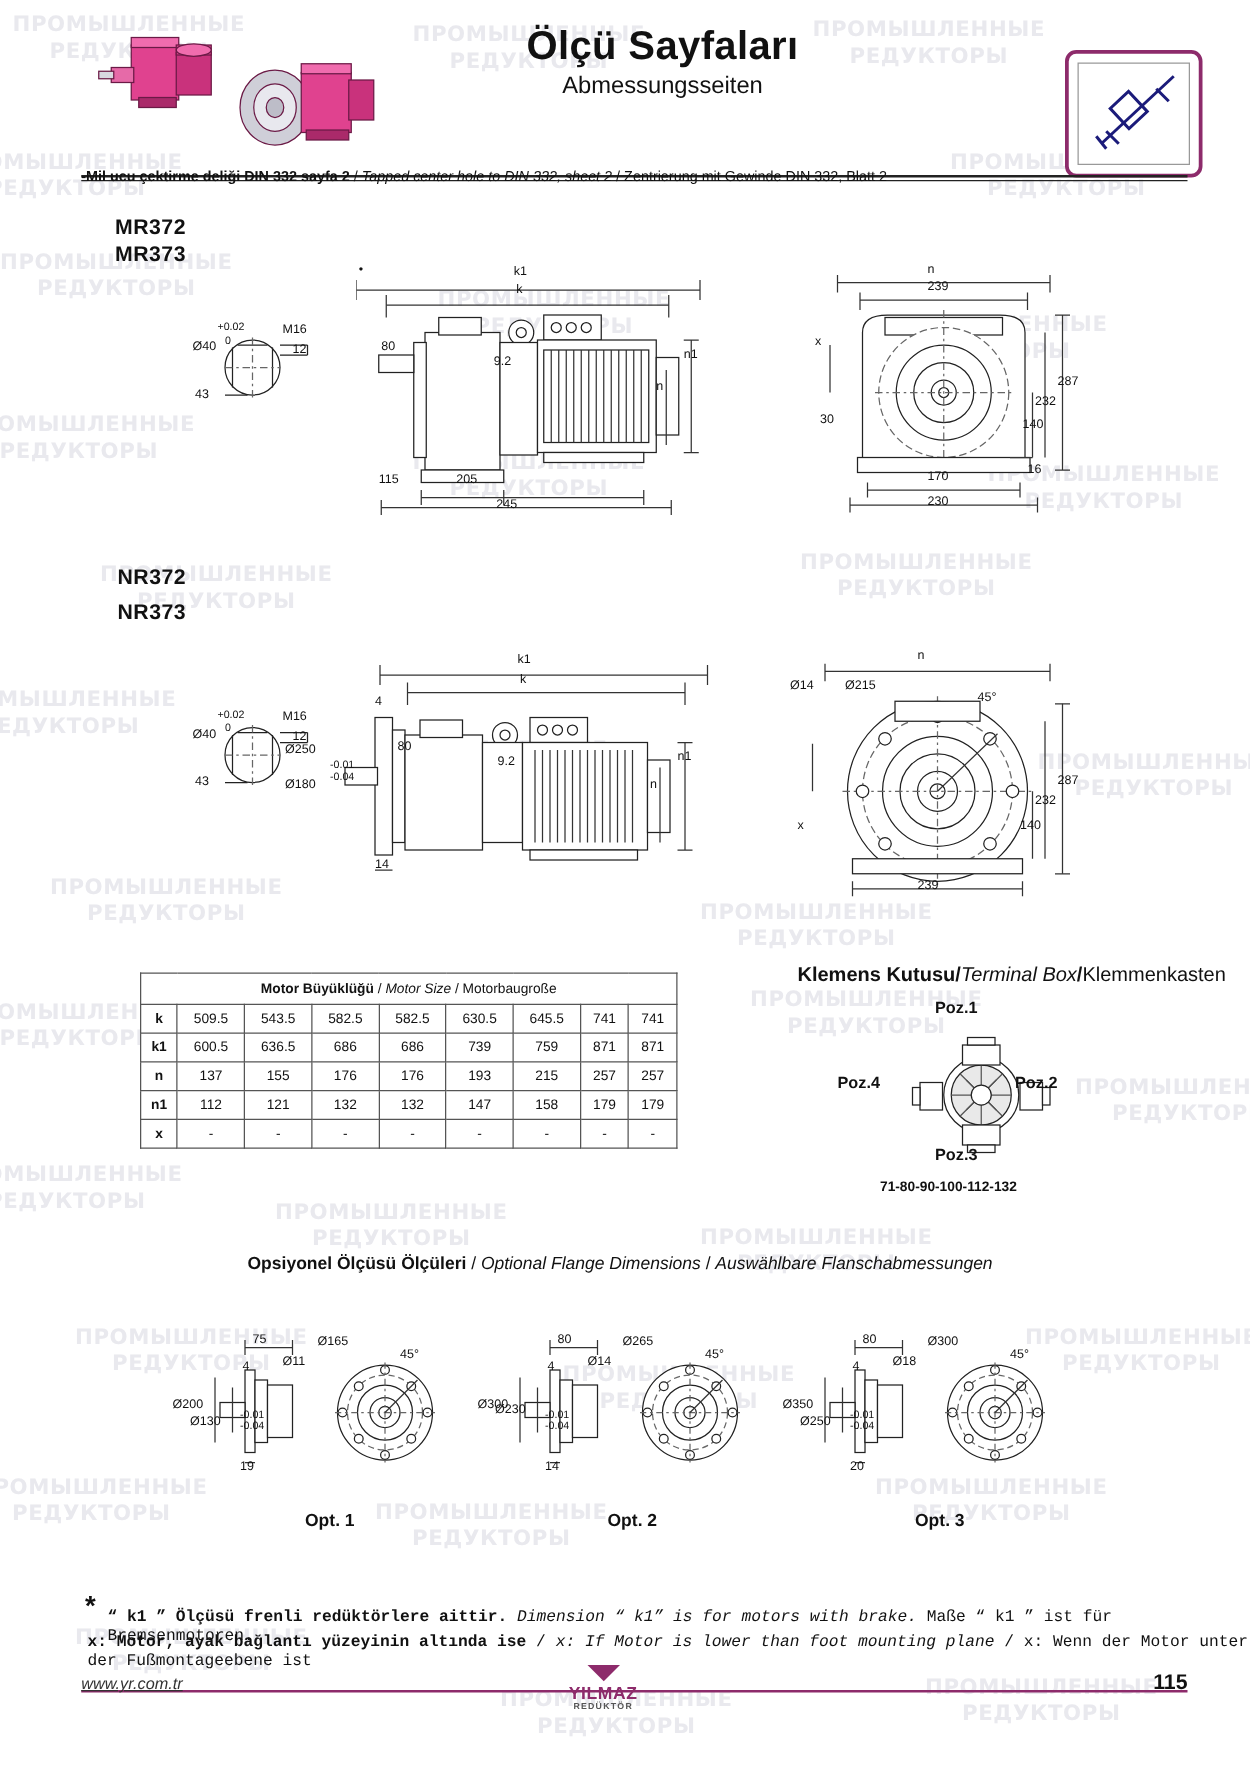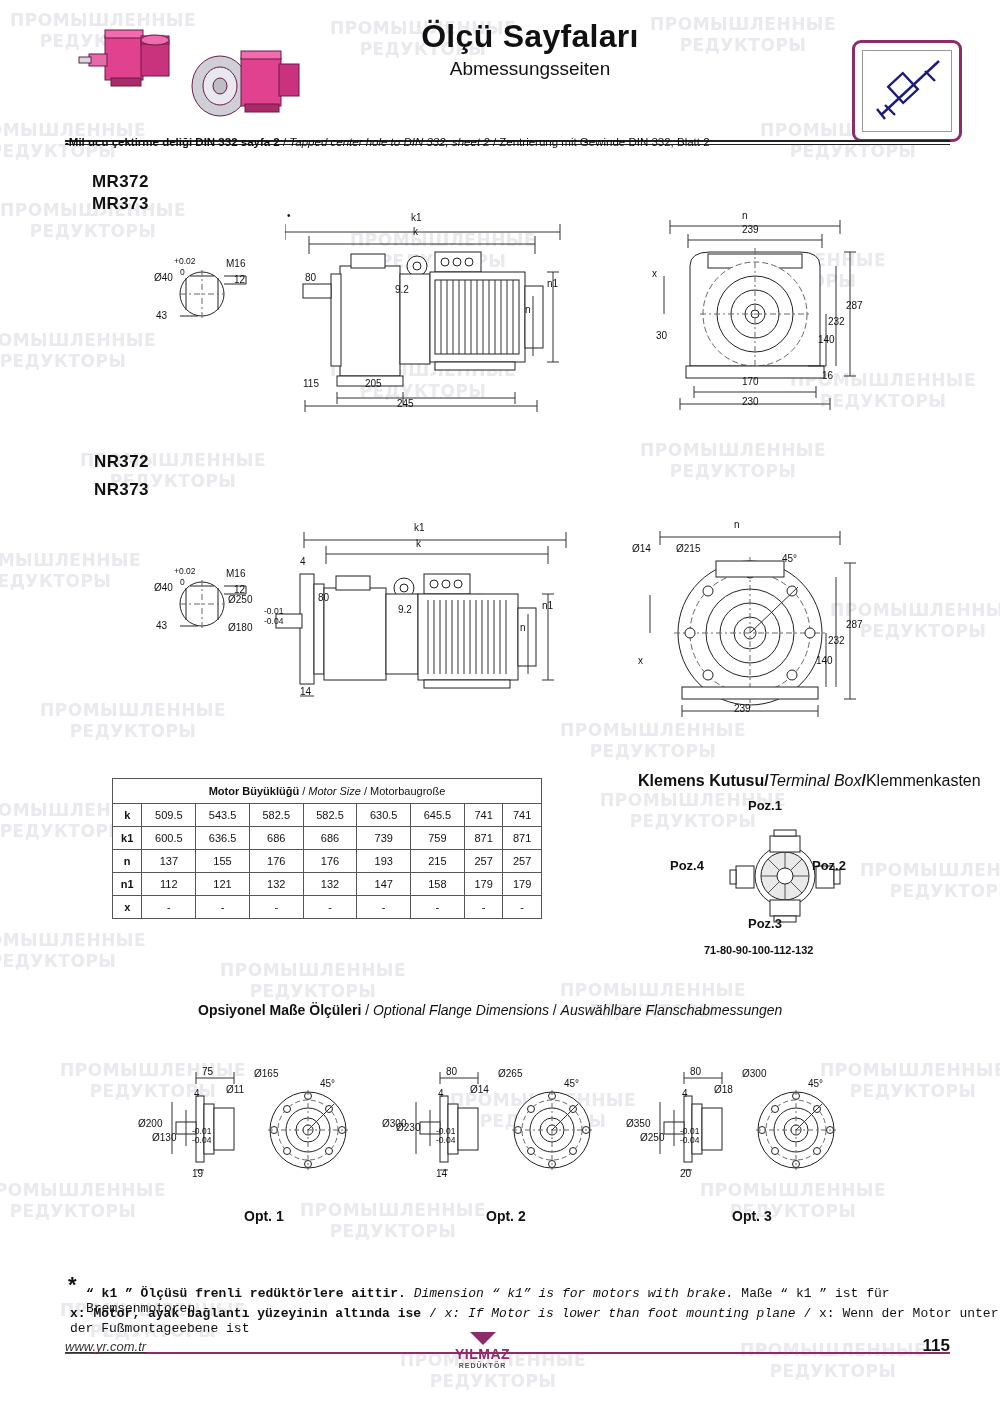--- a/index.html
+++ b/index.html
@@ -575,21 +575,21 @@
     </svg>
   </div>
 
   <div class="poz" style="left:748px;top:798px;">Poz.1</div>
   <div class="poz" style="left:812px;top:858px;">Poz.2</div>
   <div class="poz" style="left:748px;top:916px;">Poz.3</div>
   <div class="poz" style="left:670px;top:858px;">Poz.4</div>
   <div class="tb-sizes" style="left:704px;top:944px;">71-80-90-100-112-132</div>
 
   <div class="opt-title" style="left:198px;top:1002px;">
-    <span>Opsiyonel Maße Ölçüleri</span>
+    <span>Opsiyonel Ölçüsü Ölçüleri</span>
     <span style="font-weight:normal">/</span>
     <i style="font-weight:normal">Optional Flange Dimensions</i>
     <span style="font-weight:normal">/</span>
     <i style="font-weight:normal">Auswählbare Flanschabmessungen</i>
   </div>
 
   <div class="dwg" style="left:168px;top:1062px;width:200px;height:130px;">
     <svg width="200" height="130" viewBox="0 0 200 130">
       <g stroke="#222" fill="#fff" stroke-width="1">
         <path d="M28 16 L66 16" stroke="#333"></path>

